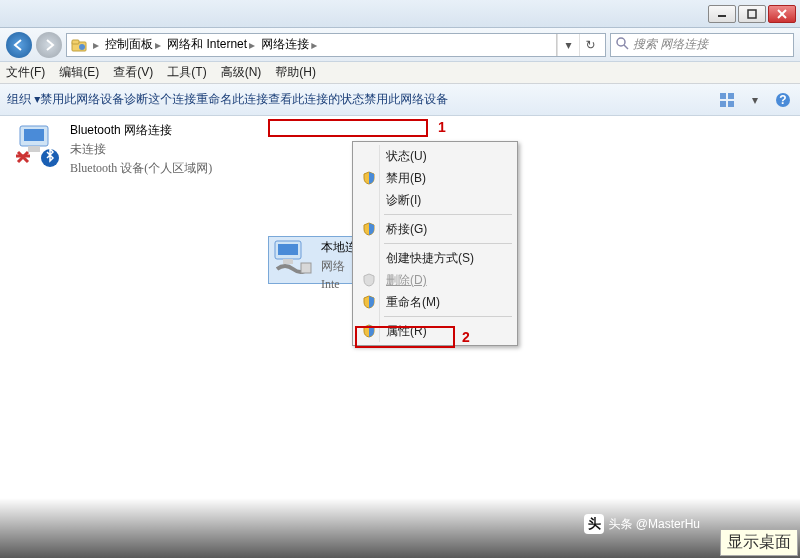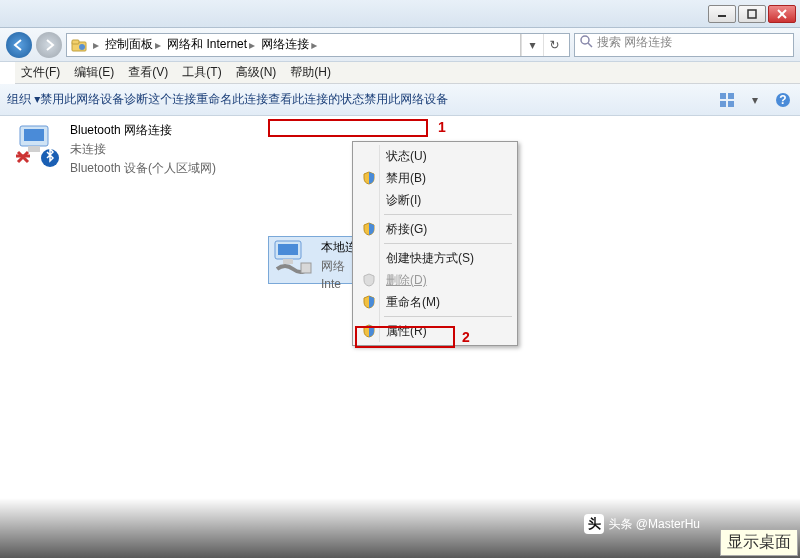--- a/index.html
+++ b/index.html
@@ -15,39 +15,39 @@
 
 .addr-row { height: 34px; background: linear-gradient(#f4f8fc,#e4ecf4); display: flex; align-items: center; padding: 0 6px; gap: 4px; border-bottom: 1px solid #c8d4e0; }
 .nav-btn { width: 26px; height: 26px; border-radius: 50%; background: radial-gradient(#5aa0e0,#2060a0); display: flex; align-items: center; justify-content: center; color: #fff; }
 .nav-btn.fwd { background: radial-gradient(#d0d8e0,#a0a8b0); }
 .addr-box { flex: 1; height: 24px; background: #fff; border: 1px solid #a0b0c0; display: flex; align-items: center; padding: 0 4px; gap: 6px; }
 .addr-ico { width: 16px; height: 16px; display: flex; align-items: center; justify-content: center; }
 .crumb { display: flex; align-items: center; gap: 2px; color: #000; }
 .crumb-sep { color: #777; }
 .addr-ctrls { display: flex; align-items: center; gap: 0; border-left: 1px solid #ccc; height: 100%; }
 .addr-ctrls span { width: 22px; text-align: center; color: #555; border-left: 1px solid #e0e0e0; height: 22px; line-height: 22px; }
-.search-box { width: 220px; height: 24px; background: #fff; border: 1px solid #a0b0c0; display: flex; padding: 0 4px; gap: 4px; color: #888; }
-
-
-.menubar { height: 22px; background: #f4f4f0; display: flex; align-items: center; padding: 0 6px; gap: 14px; border-bottom: 1px solid #d0d4d8; margin-left: 15px; }
+.search-box { width: 184px; height: 24px; background: #fff; border: 1px solid #a0b0c0; display: flex; align-items: center; padding: 0 4px; gap: 4px; color: #888; font-style: italic; }
+
+
+.menubar { height: 22px; background: #f4f4f0; display: flex; align-items: center; padding: 0 6px; gap: 14px; border-bottom: 1px solid #d0d4d8; }
 .menubar span { color: #222; cursor: default; }
 
 
 .toolbar { height: 32px; background: linear-gradient(#f2f7fc,#e2ecf6); display: flex; align-items: center; padding: 0 7px; color: #1a3e78; border-bottom: 1px solid #c8d4e0; position: relative; }
 .toolbar .org { display: flex; align-items: center; gap: 4px; }
 .toolbar-right { position: absolute; right: 8px; display: flex; gap: 10px; align-items: center; }
 .tb-ico { width: 18px; height: 18px; display: flex; align-items: center; justify-content: center; }
 
 
 .content { position: relative; padding: 8px 27px; }
 .conn-item { position: absolute; display: flex; gap: 8px; width: 250px; }
 .conn-ico { position: relative; width: 48px; height: 48px; }
 .conn-text { display: flex; flex-direction: column; gap: 2px; }
 .conn-name { color: #000; }
-.conn-sub { color: #666; }
+.conn-sub { color: #666; font-family: Liberation Serif, serif; }
 
 .hl-box { position: absolute; border: 2px solid #c00; pointer-events: none; }
 .hl-label { position: absolute; color: #c00; font-size: 14px; font-weight: bold; }
 
 
 .ctx-menu { position: absolute; left: 352px; top: 141px; width: 166px; background: #f4f4f4; border: 1px solid #9a9a9a; box-shadow: 2px 2px 4px rgba(0,0,0,.3); padding: 3px; }
 .ctx-item { height: 22px; display: flex; align-items: center; padding-left: 30px; position: relative; color: #222; }
 .ctx-item.dis { color: #999; text-decoration: underline; }
 .ctx-ico { position: absolute; left: 5px; width: 16px; height: 16px; display: flex; align-items: center; justify-content: center; }
 .ctx-sep { height: 1px; background: #d0d0d0; margin: 3px 2px 3px 28px; }

